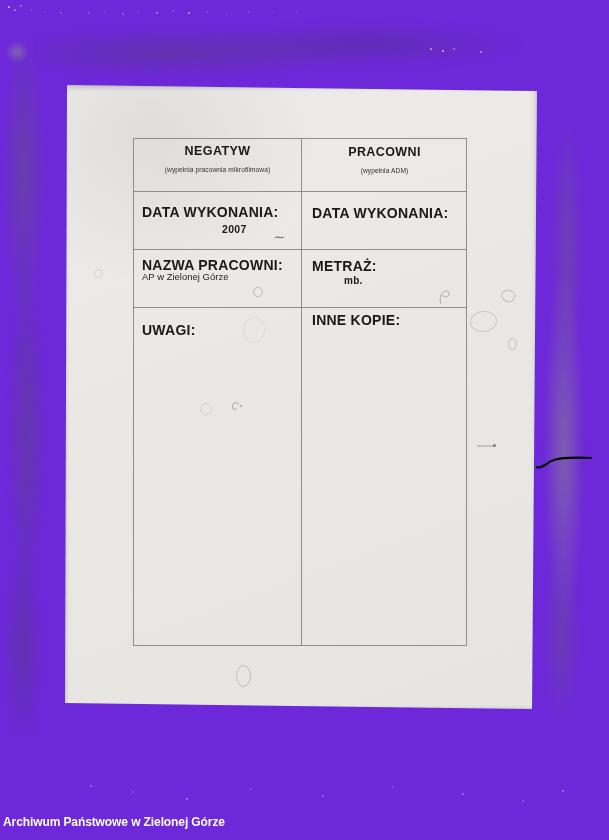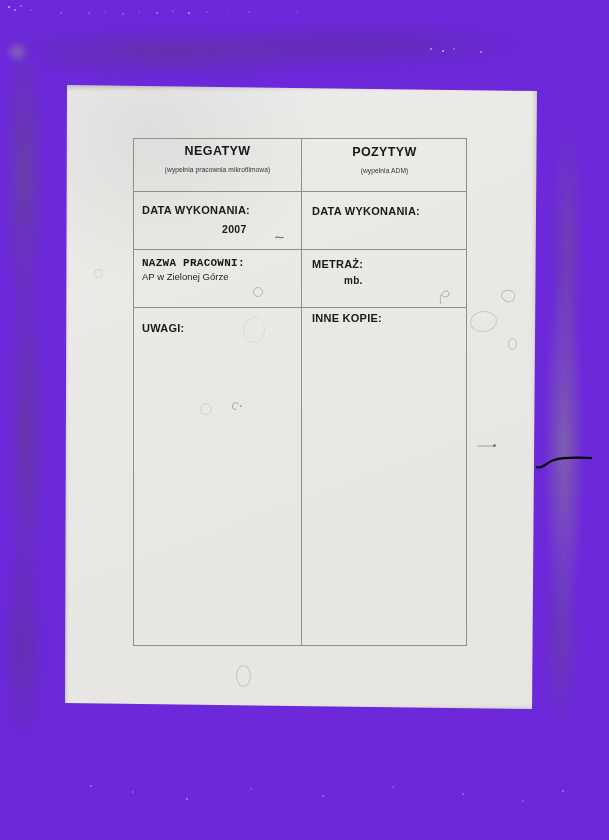--- a/index.html
+++ b/index.html
@@ -73,32 +73,32 @@
     position:absolute; left:68px; top:53px; width:334px; height:508px;
     border:1px solid #8e8e8b; box-sizing:border-box;
   }
   .vline { position:absolute; left:167px; top:0; width:1px; height:100%; background:#8e8e8b; }
   .hline { position:absolute; left:0; width:100%; height:1px; background:#8e8e8b; }
   .hline.h1 { top:52px; } .hline.h2 { top:110px; } .hline.h3 { top:168px; }
 
   .t { position:absolute; color:#191919; white-space:nowrap; }
   .col-head { width:167px; text-align:center; font-weight:bold; font-size:12.5px; letter-spacing:.4px; }
   .col-sub  { width:167px; text-align:center; font-size:6.6px; color:#323232; letter-spacing:.1px; }
-  .lbl { font-size:11px; font-weight:bold; letter-spacing:.25px; }
+  .lbl { font-size:14px; font-weight:bold; letter-spacing:.25px; }
   .val-big { font-size:10.5px; font-weight:bold; letter-spacing:.3px;margin-left:28px; }
   .val-reg { font-size:9.5px; color:#242424; }
 
   .neg-title { left:0; top:5px; }
   .neg-sub   { left:0; top:27px; }
   .poz-title { left:167px; top:6px; }
   .poz-sub   { left:167px; top:28px; }
   .l-data-lbl { left:8px; top:65px; }
   .l-data-val { left:60px; top:84px; }
   .r-data-lbl { left:178px; top:66px; }
-  .l-naz-lbl  { left:8px; top:118px;font-family:Liberation Mono, monospace; }
+  .l-naz-lbl  { left:8px; top:118px; }
   .l-naz-val  { left:8px; top:132px; }
   .r-met-lbl  { left:178px; top:119px; }
   .r-met-val  { left:210px; top:136px; font-size:10px; }
   .l-uwa-lbl  { left:8px; top:171px;margin-top:12px; }
   .r-inn-lbl  { left:178px; top:173px; }
 
   .squiggle {
     position:absolute; left:142px; top:91px; width:24px; height:14px;
     font-size:15px; line-height:14px; color:#5e5e5e;
     transform:scaleX(1.15) rotate(-2deg);
@@ -146,21 +146,21 @@
   <div class="paper">
 
     <div class="form-table">
       <div class="vline"></div>
       <div class="hline h1"></div>
       <div class="hline h2"></div>
       <div class="hline h3"></div>
 
       <div class="t col-head neg-title">NEGATYW</div>
       <div class="t col-sub  neg-sub">(wypełnia pracownia mikrofilmowa)</div>
-      <div class="t col-head poz-title">POZYTYW</div>
+      <div class="t col-head poz-title">PRACOWNI</div>
       <div class="t col-sub  poz-sub">(wypełnia ADM)</div>
 
       <div class="t lbl l-data-lbl">DATA WYKONANIA:</div>
       <div class="t val-big l-data-val">2007</div>
       <div class="t lbl r-data-lbl">DATA WYKONANIA:</div>
 
       <div class="t lbl l-naz-lbl">NAZWA PRACOWNI:</div>
       <div class="t val-reg l-naz-val">AP w Zielonej Górze</div>
       <div class="t lbl r-met-lbl">METRAŻ:</div>
       <div class="t lbl r-met-val">mb.</div>
@@ -181,14 +181,15 @@
     <div class="stain st-e3"></div>
     <div class="stain st-c3"></div>
     <div class="stain st-e4"></div>
     <div class="stain st-dash"></div>
     <div class="stain st-dot"></div>
     <svg class="hook-svg" viewBox="0 0 14 18">
       <path d="M3,16 C1,10 3,4 8,3 C11,2.6 12,6 10,8 C8,9.5 5,9 4,7" stroke="rgba(120,120,120,.5)" stroke-width="1" fill="none"></path>
     </svg>
   </div>
 
+  <div class="caption">Archiwum Państwowe w Zielonej Górze</div>
 
 </div>
 
 </body></html>

